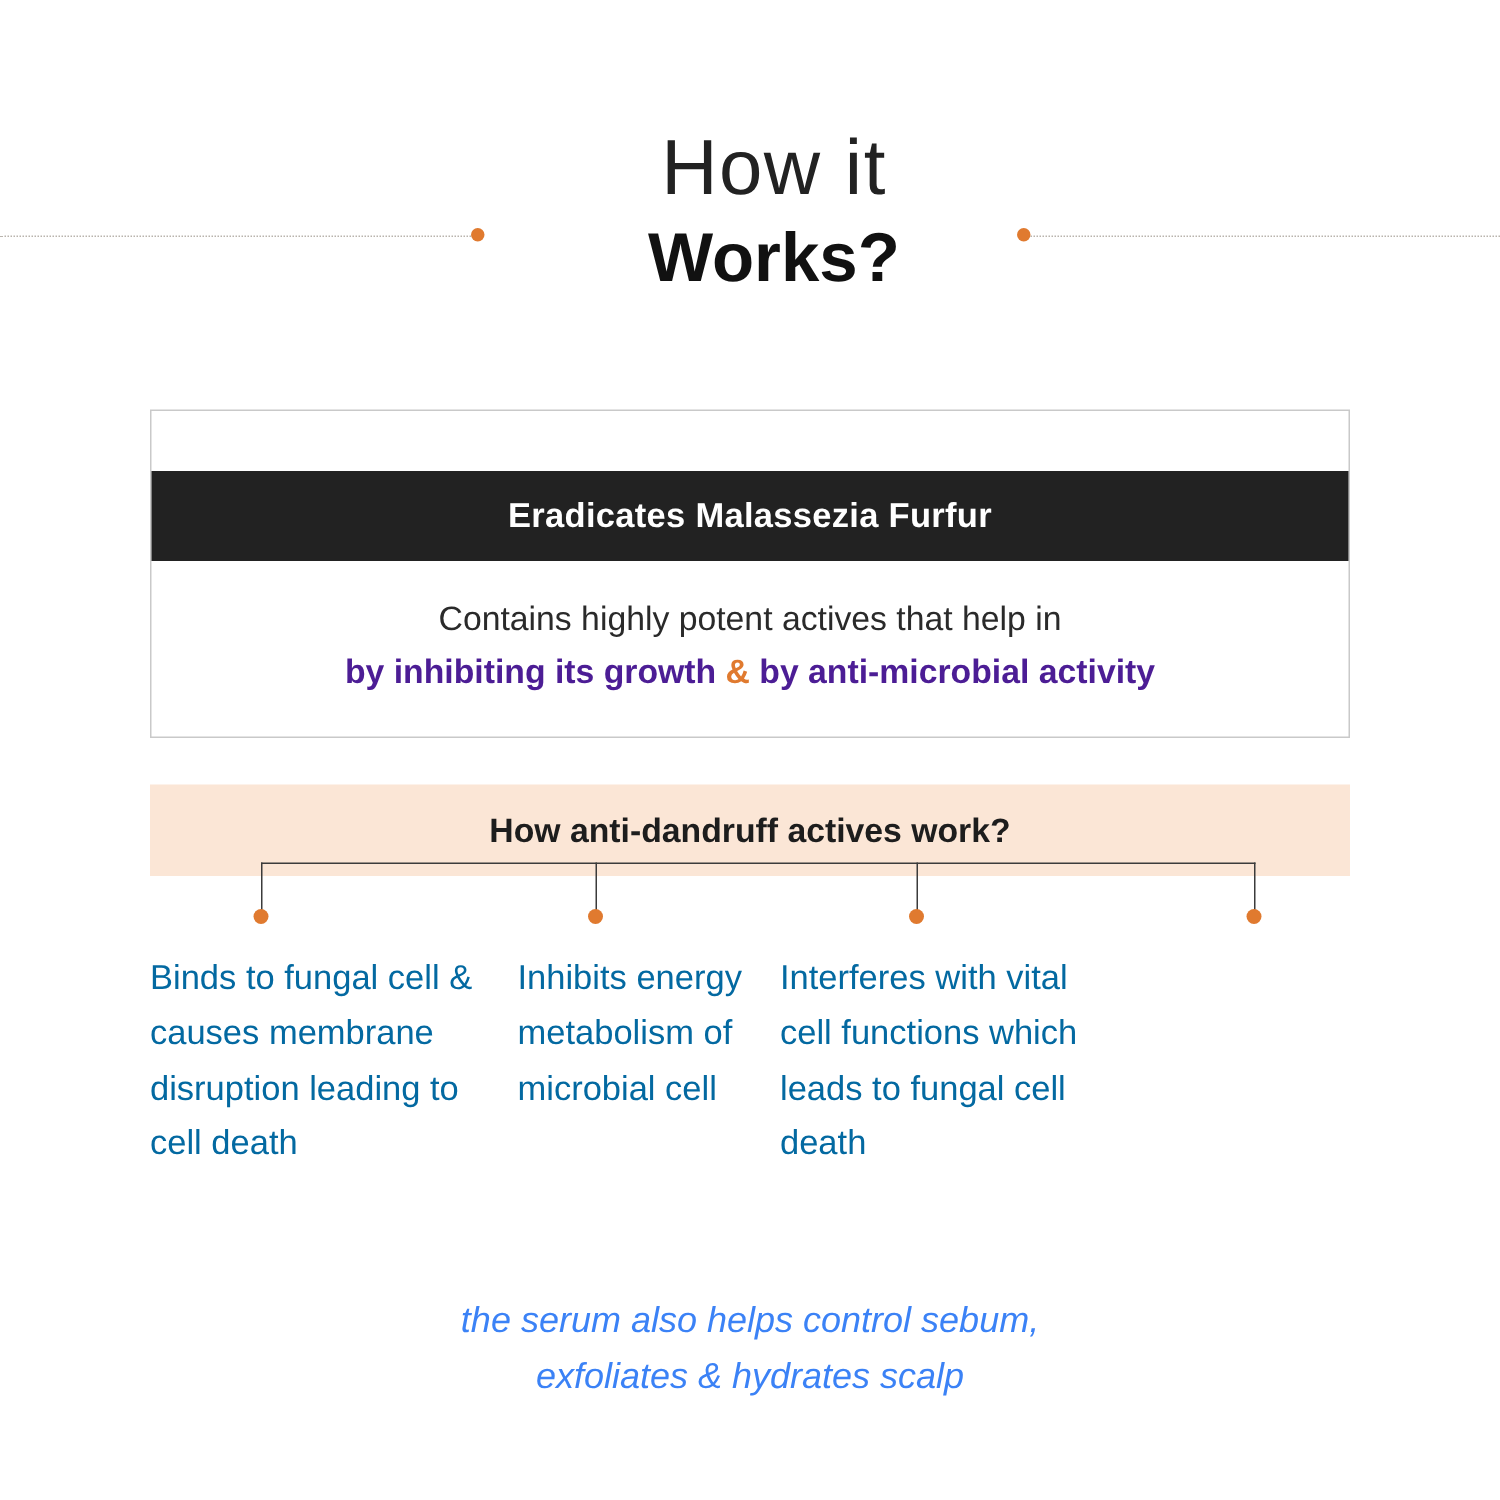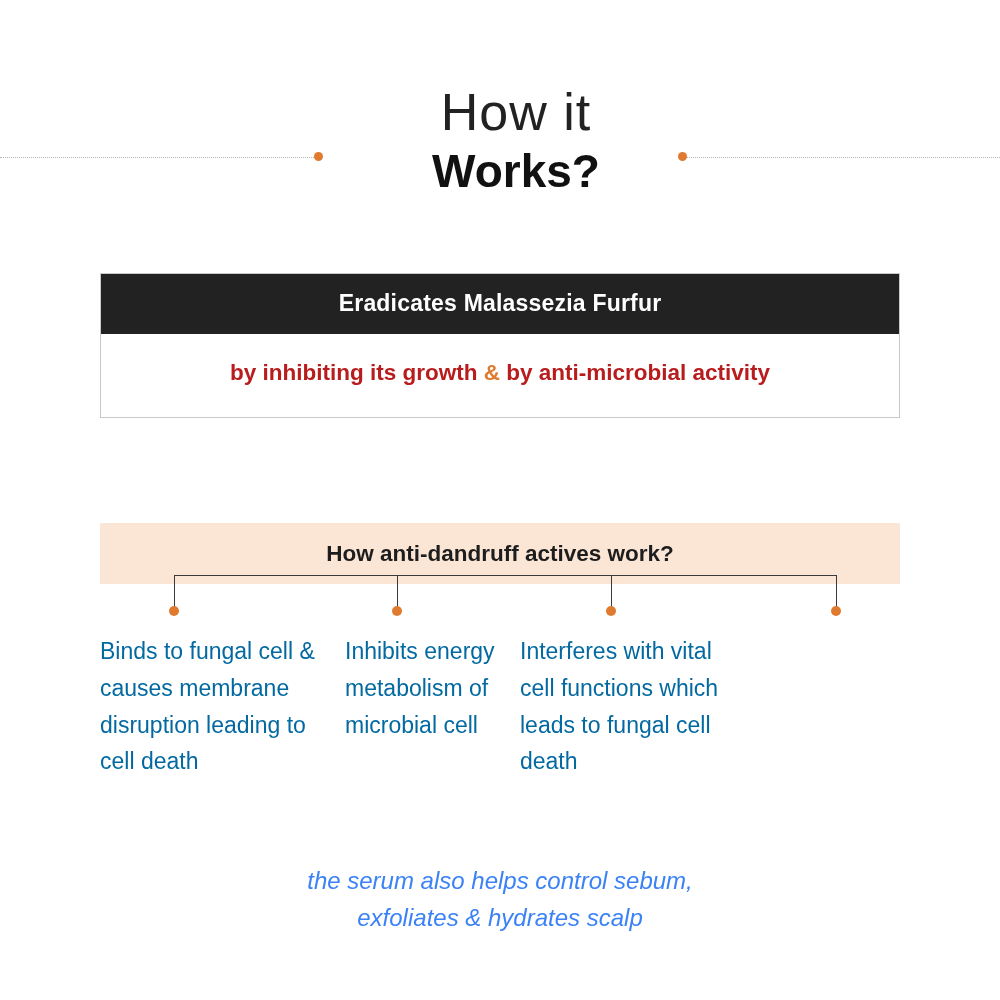--- a/index.html
+++ b/index.html
@@ -72,32 +72,33 @@
     background: #fff;
   }
   .card-header {
     background: #222222;
     color: #ffffff;
     text-align: center;
     font-size: 23px;
     font-weight: 700;
     padding: 16px 10px 17px;
     letter-spacing: 0.2px;
+    margin-top: 40px;
   }
   .card-body {
     padding: 22px 26px 26px;
     text-align: center;
     font-size: 22.5px;
     line-height: 1.54;
     font-weight: 300;
     color: #2a2a2a;
   }
   .card-body .strong {
     font-weight: 700;
-    color: #b91c1c;
+    color: #4c1d95;
     text-align: right;
   }
   .amp {
     color: #e07a2f;
     font-weight: 700;
   }
 
   
   .banner {
     position: absolute;
@@ -189,20 +190,21 @@
 <div class="rule-dot right"></div>
 
 <div class="title-wrap">
   <div class="title-line1">How it</div>
   <div class="title-line2">Works?</div>
 </div>
 
 <div class="card">
   <div class="card-header">Eradicates Malassezia Furfur</div>
   <div class="card-body">
+    <div>Contains highly potent actives that help in</div>
     <div>
       <span class="strong">by inhibiting its growth</span>
       <span class="amp">&amp;</span>
       <span class="strong">by anti-microbial activity</span>
     </div>
   </div>
 </div>
 
 <div class="banner">How anti-dandruff actives work?</div>
 

